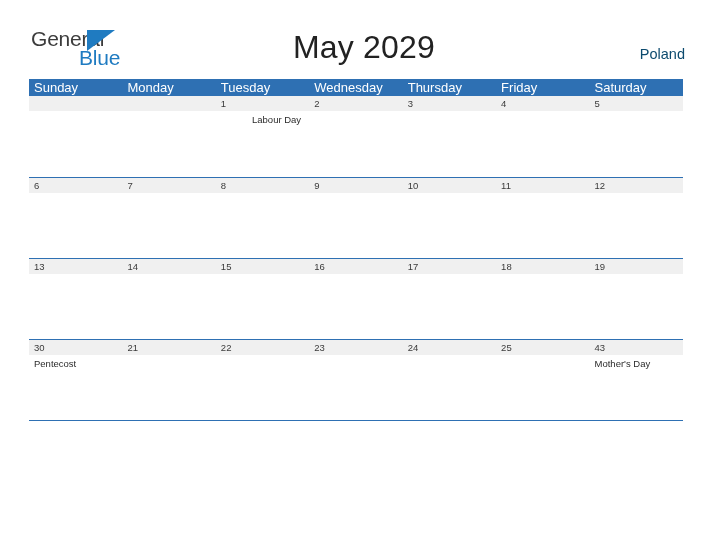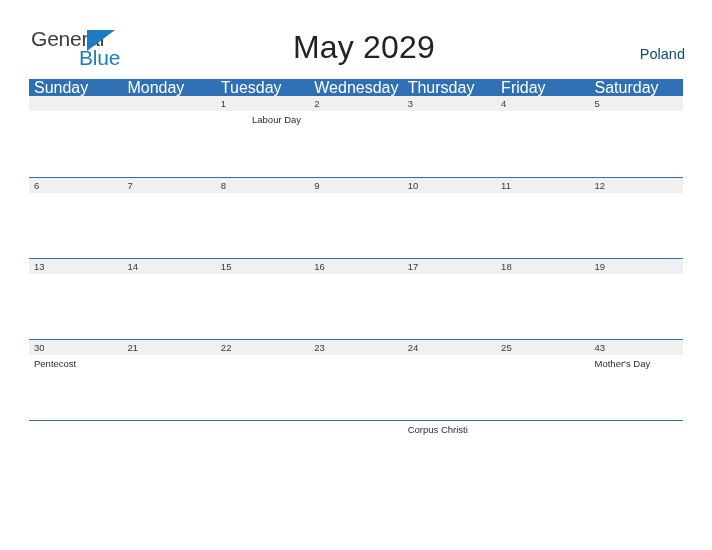--- a/index.html
+++ b/index.html
@@ -97,21 +97,21 @@
   }
 
   .weekday-header {
     display: flex;
     width: 100%;
     height: 17px;
     background: #2e70b3;
   }
   .weekday-cell {
     flex: 1 1 0;
-    font-size: 16px;
+    font-size: 13px;
     color: #ffffff;
     padding-left: 5px;
     line-height: 17px;
     box-sizing: border-box;
     font-family: "Liberation Sans", sans-serif;
     white-space: nowrap;
   }
 
   .week-row {
     width: 100%;
@@ -341,23 +341,20 @@
         <div class="event-cell">
             <div class="event-text"></div>
           </div>
         <div class="event-cell">
             <div class="event-text"></div>
           </div>
         <div class="event-cell">
             <div class="event-text"></div>
           </div>
         <div class="event-cell">
-            <div class="event-text">Corpus Christi</div>
-          </div>
-        <div class="event-cell">
             <div class="event-text"></div>
           </div>
         <div class="event-cell">
             <div class="event-text"></div>
           </div>
       </div>
     </div>
 
   </div>
 

